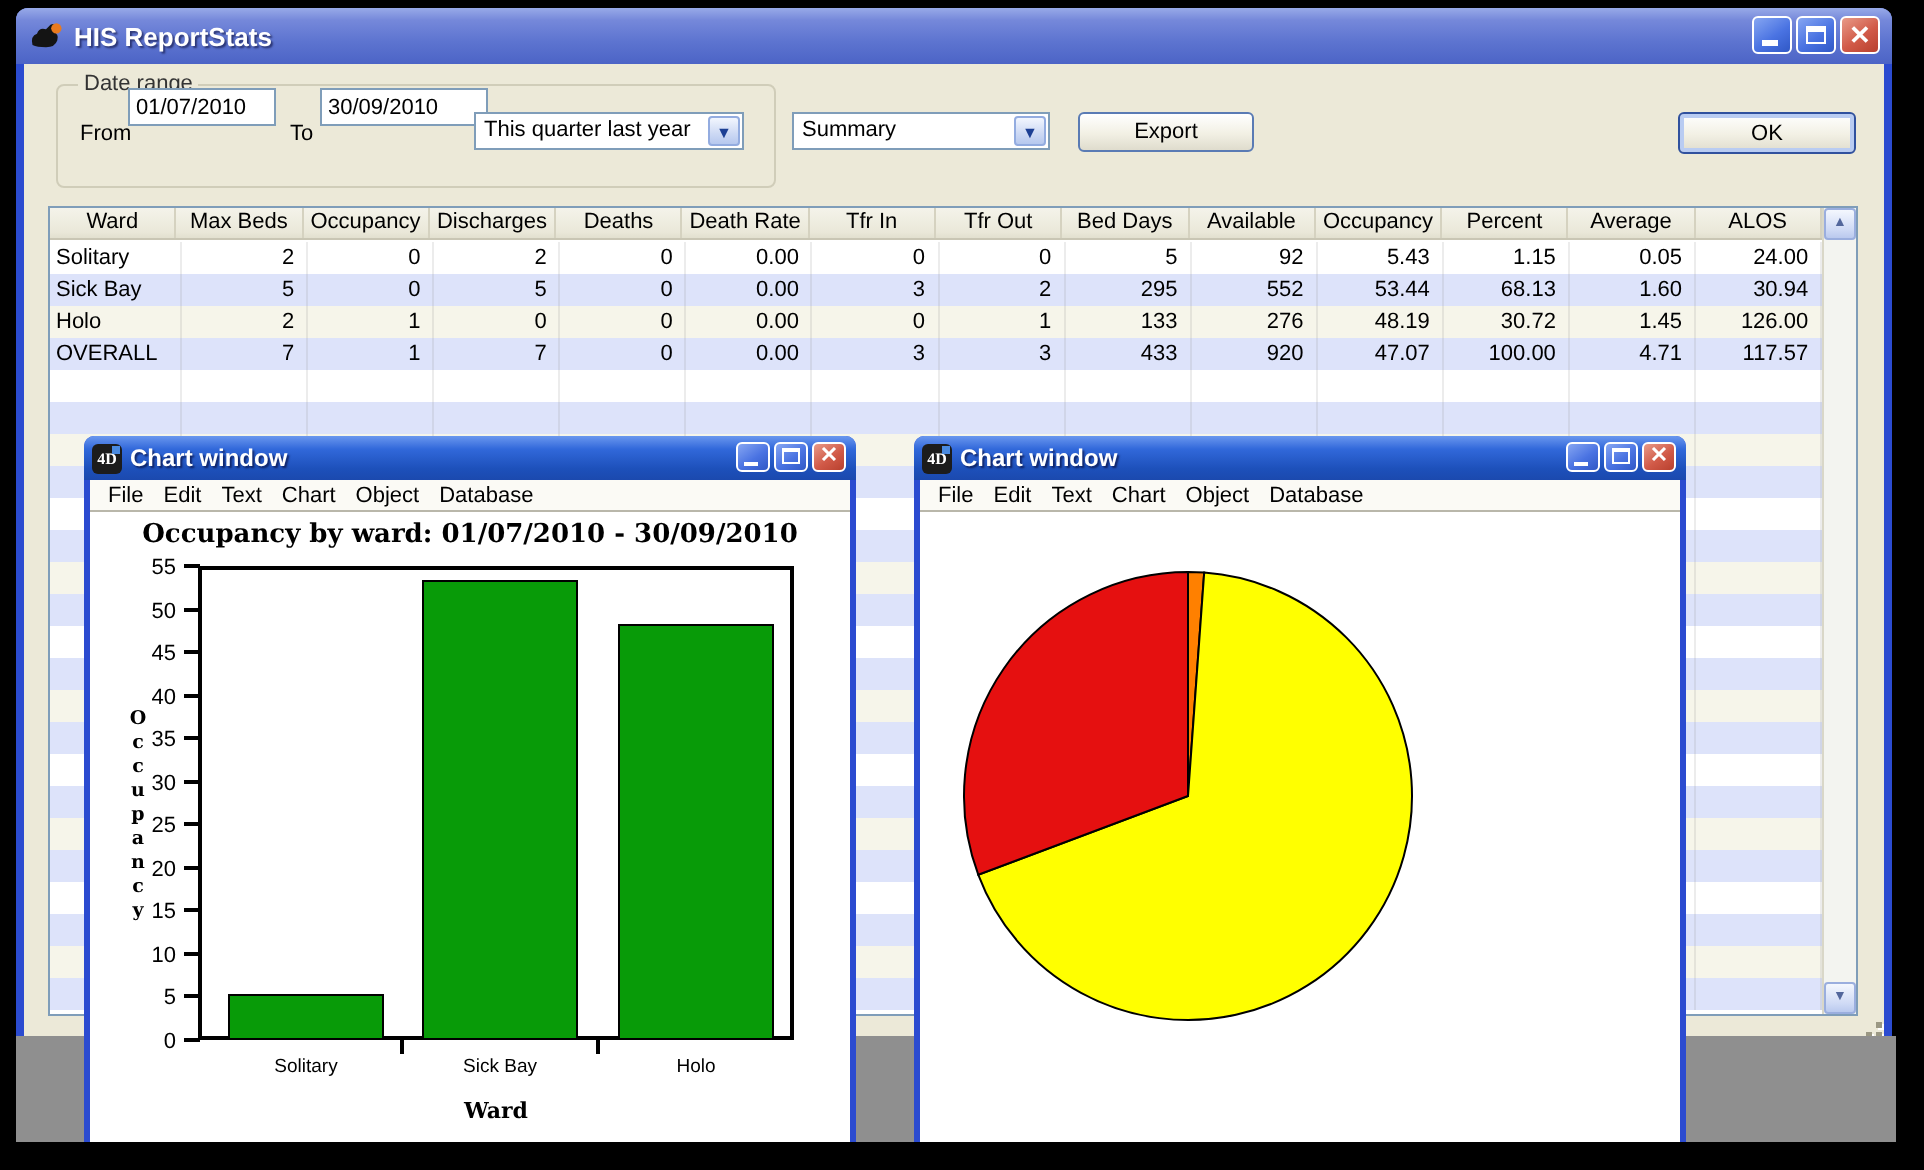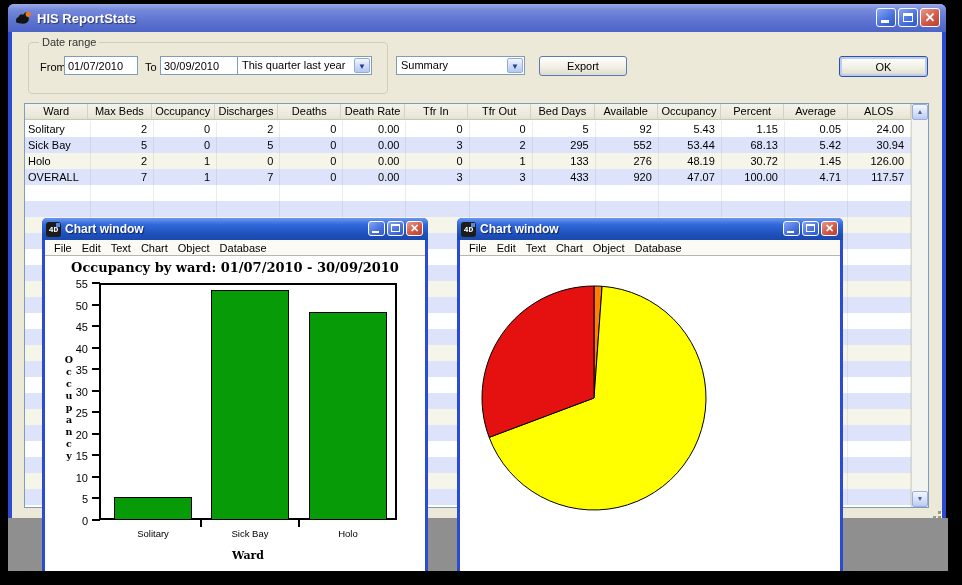--- a/index.html
+++ b/index.html
@@ -26,21 +26,21 @@
     border:1px solid #fff; border-top:3px solid #fff; }
   .glyph-x { position:absolute; left:0; top:0; width:100%; height:100%; color:#fff;
     font-size:13px; font-weight:bold; text-align:center; line-height:17px; }
 
   
   .group-box { position:absolute; left:20px; top:38px; width:360px; height:52px;
     border:1px solid #d0cdb9; border-radius:4px; }
   .group-label { position:absolute; left:10px; top:-7px; background:#ece9d8;
     padding:0 3px; font-size:11px; color:#333; }
   .fld-label { position:absolute; font-size:11px; color:#000; top:57px; }
-  .xp-input { position:absolute; top:52px; height:19px; border:1px solid #7f9db9;
+  .xp-input { position:absolute; top:40px; height:19px; border:1px solid #7f9db9;
     background:#fff; font-size:11px; font-family:"Liberation Sans",sans-serif; padding:0 3px; }
   .combo { position:absolute; top:52px; height:19px; background:#fff; border:1px solid #7f9db9;
     font-size:11px; cursor:pointer; }
   .combo-text { position:absolute; left:4px; top:2px; right:20px; white-space:nowrap; overflow:hidden; }
   .combo-arrow { position:absolute; right:1px; top:1px; bottom:1px; width:16px;
     background:linear-gradient(180deg,#f2f6fe 0%,#cdd9f4 60%,#b6c8ee 100%);
     border:1px solid #93ace0; border-radius:2px; color:#1c3f94; font-size:8px;
     text-align:center; line-height:15px; }
   .xp-btn { position:absolute; height:20px; border:1px solid #5a7bb4; border-radius:3px;
     background:linear-gradient(180deg,#fff 0%,#f2f0e4 55%,#dfdccd 100%);
@@ -88,21 +88,21 @@
     background:linear-gradient(180deg,#6a97ee 0%,#3168da 30%,#1d50ba 75%,#1b49ae 100%);
     border-radius:5px 5px 0 0; display:flex; align-items:center; padding:0 4px; }
   .cw-title { color:#fff; font-weight:bold; font-size:12px; margin-left:4px;
     text-shadow:1px 1px 1px rgba(0,0,40,.6); }
   .cw-btns { position:absolute; right:5px; top:3px; display:flex; gap:2px; }
   .cw-btns .tb-btn { width:17px; height:15px; }
   .cw-btns .glyph-min { left:3px; bottom:2px; width:7px; height:2px; }
   .cw-btns .glyph-max { left:3px; top:2px; width:9px; height:8px; border-top:2px solid #fff; }
   .cw-btns .glyph-x { line-height:13px; font-size:11px; }
   .fd-icon { width:15px; height:15px; background:#1c1c1c; border-radius:3px; color:#fff;
-    font-size:8px; font-weight:bold; font-family:Liberation Mono, monospace;
+    font-size:8px; font-weight:bold; font-family:Liberation Serif, serif;
     text-align:center; line-height:15px; position:relative; }
   .fd-icon::after { content:""; position:absolute; right:1px; top:1px; width:4px; height:4px; background:#4a8ae0; }
   .cw-menubar { position:absolute; left:3px; right:3px; top:22px; height:16px;
     background:#fbfaf5; border-bottom:1px solid #b9b7aa; display:flex; align-items:center;
     padding-left:4px; }
   .menu-item { font-size:11px; padding:0 5px; color:#000; cursor:pointer; }
   .chart-area { position:absolute; left:3px; right:3px; top:39px; bottom:0; background:#fff; }
   .chart-title { position:absolute; left:0; width:100%; top:42px; text-align:center;
     font-family:"DejaVu Serif",serif; font-weight:bold; font-size:13px; color:#000; }
 
@@ -210,21 +210,21 @@
             <div class="lcell">0</div>
             <div class="lcell">5</div>
             <div class="lcell">0</div>
             <div class="lcell">0.00</div>
             <div class="lcell">3</div>
             <div class="lcell">2</div>
             <div class="lcell">295</div>
             <div class="lcell">552</div>
             <div class="lcell">53.44</div>
             <div class="lcell">68.13</div>
-            <div class="lcell">5.42</div>
+            <div class="lcell">1.60</div>
             <div class="lcell">30.94</div>
           </div>
           <div class="lrow r2">
             <div class="lcell name">Holo</div>
             <div class="lcell">2</div>
             <div class="lcell">1</div>
             <div class="lcell">0</div>
             <div class="lcell">0</div>
             <div class="lcell">0.00</div>
             <div class="lcell">0</div>

